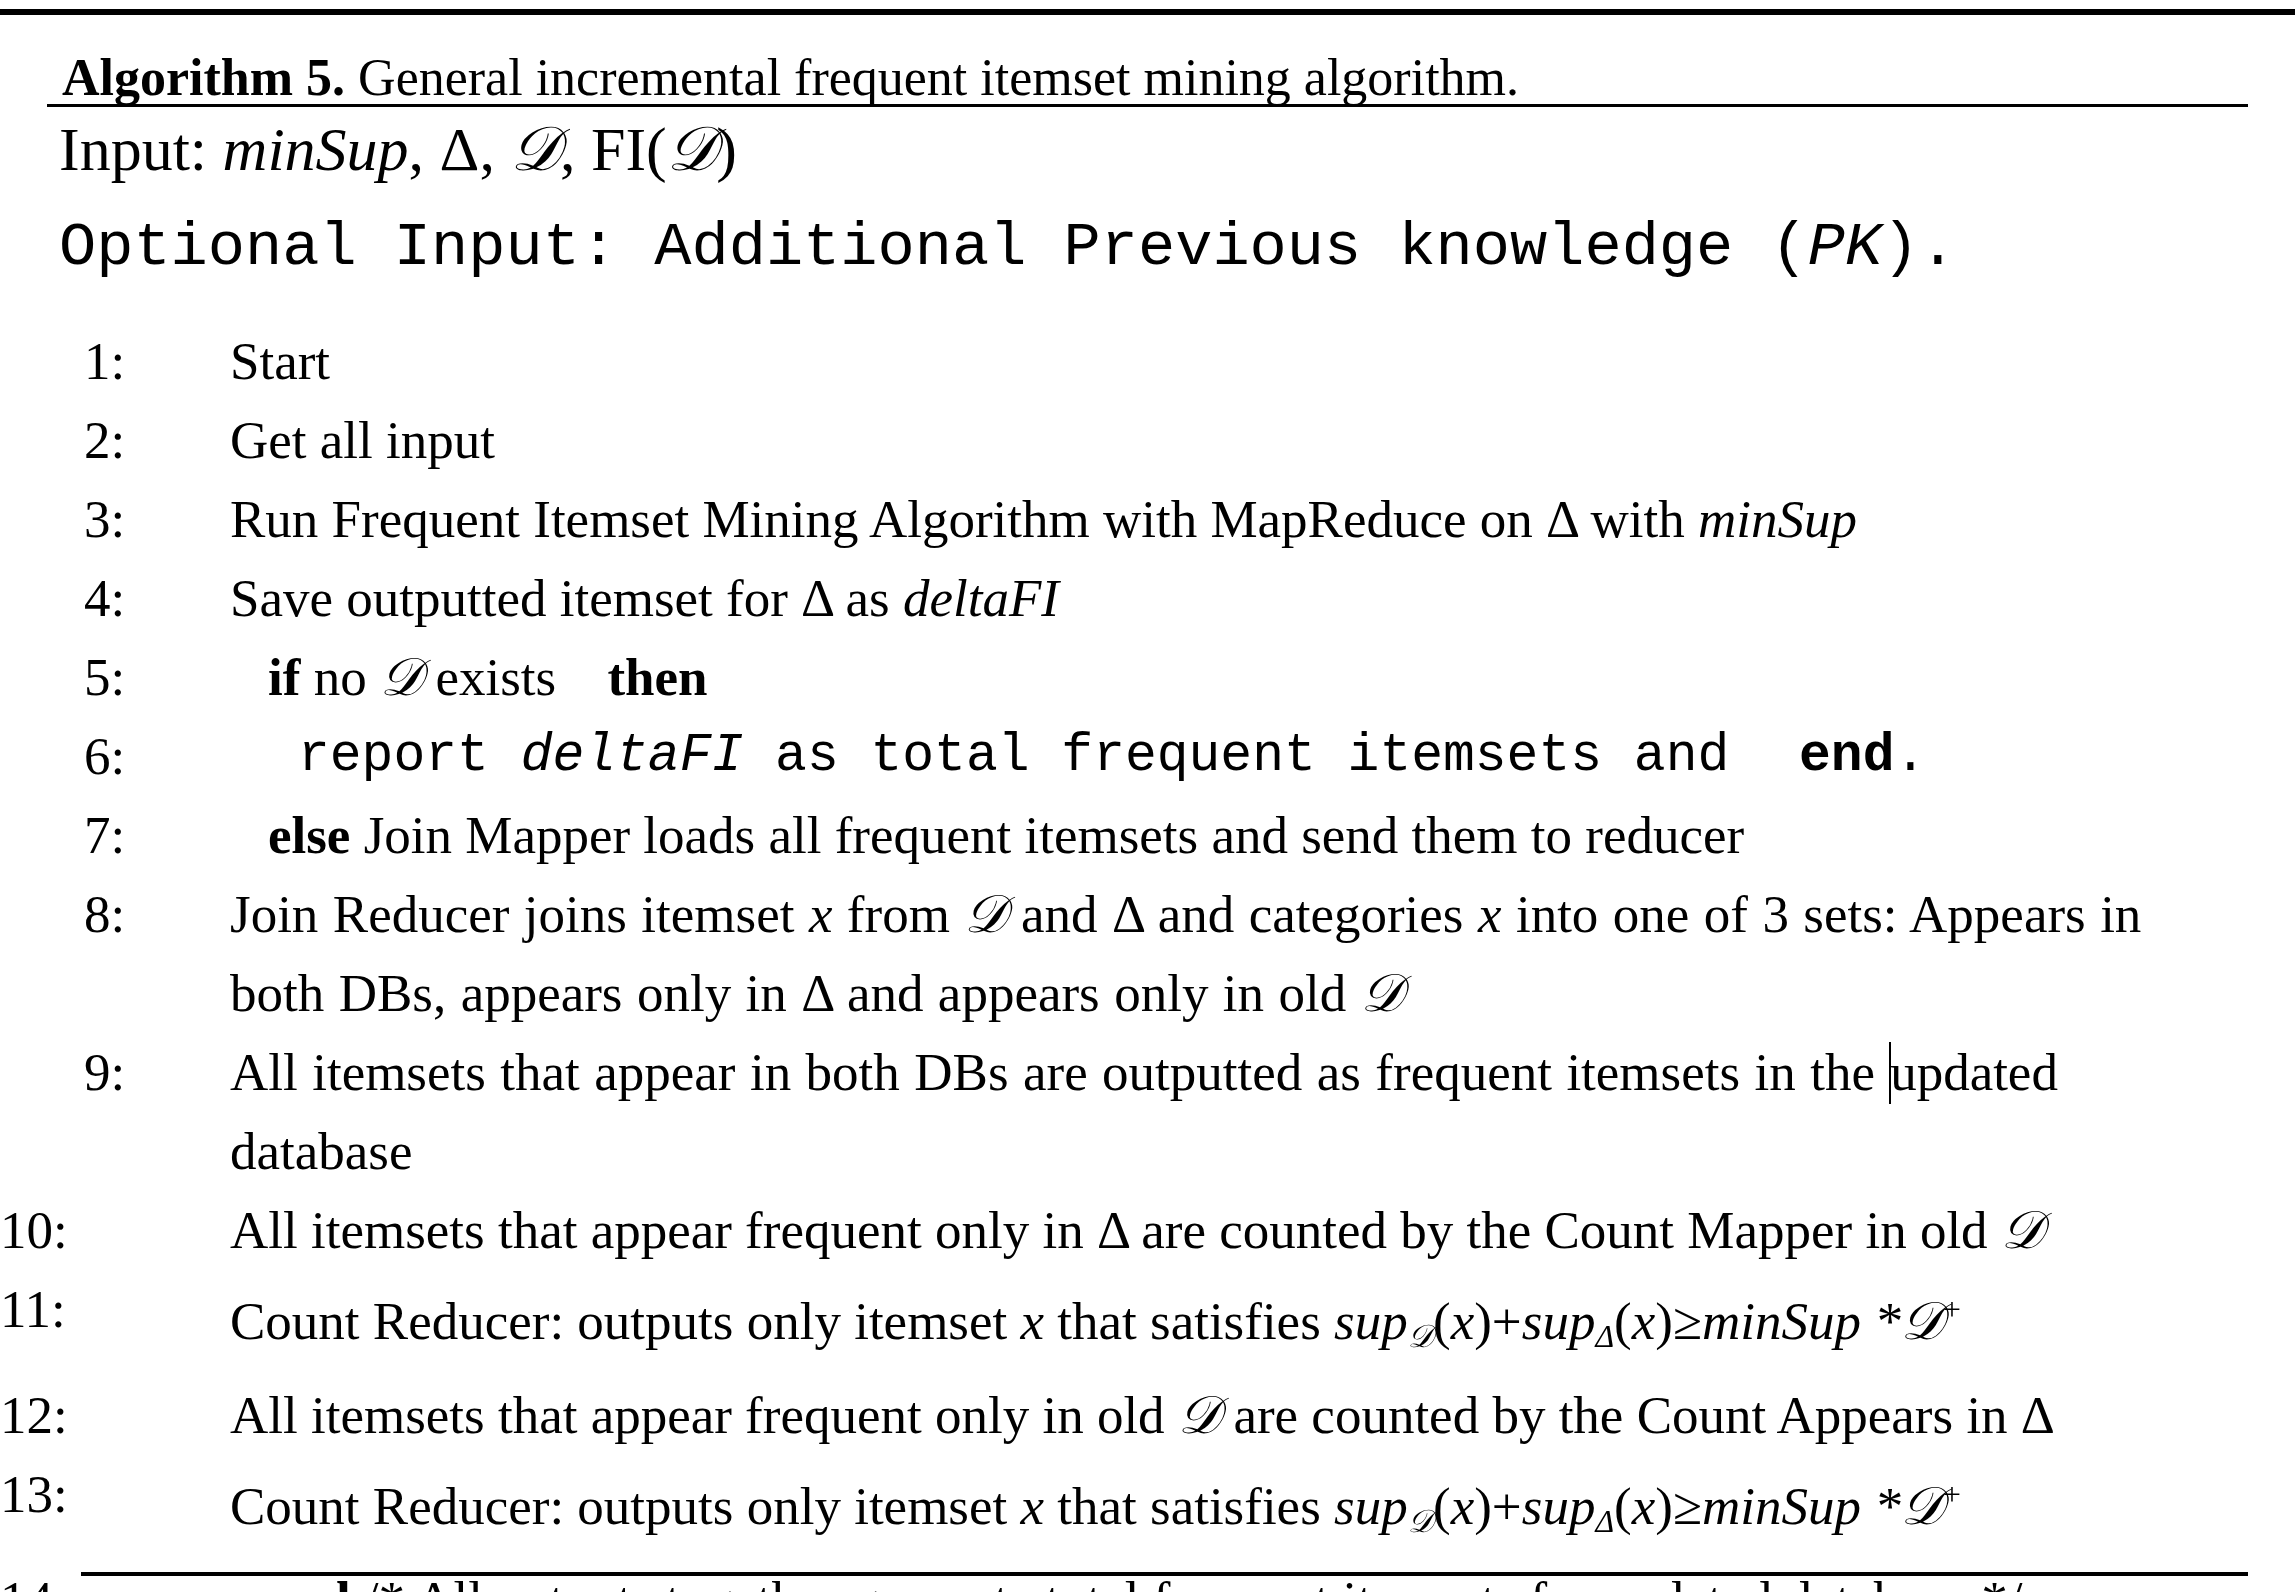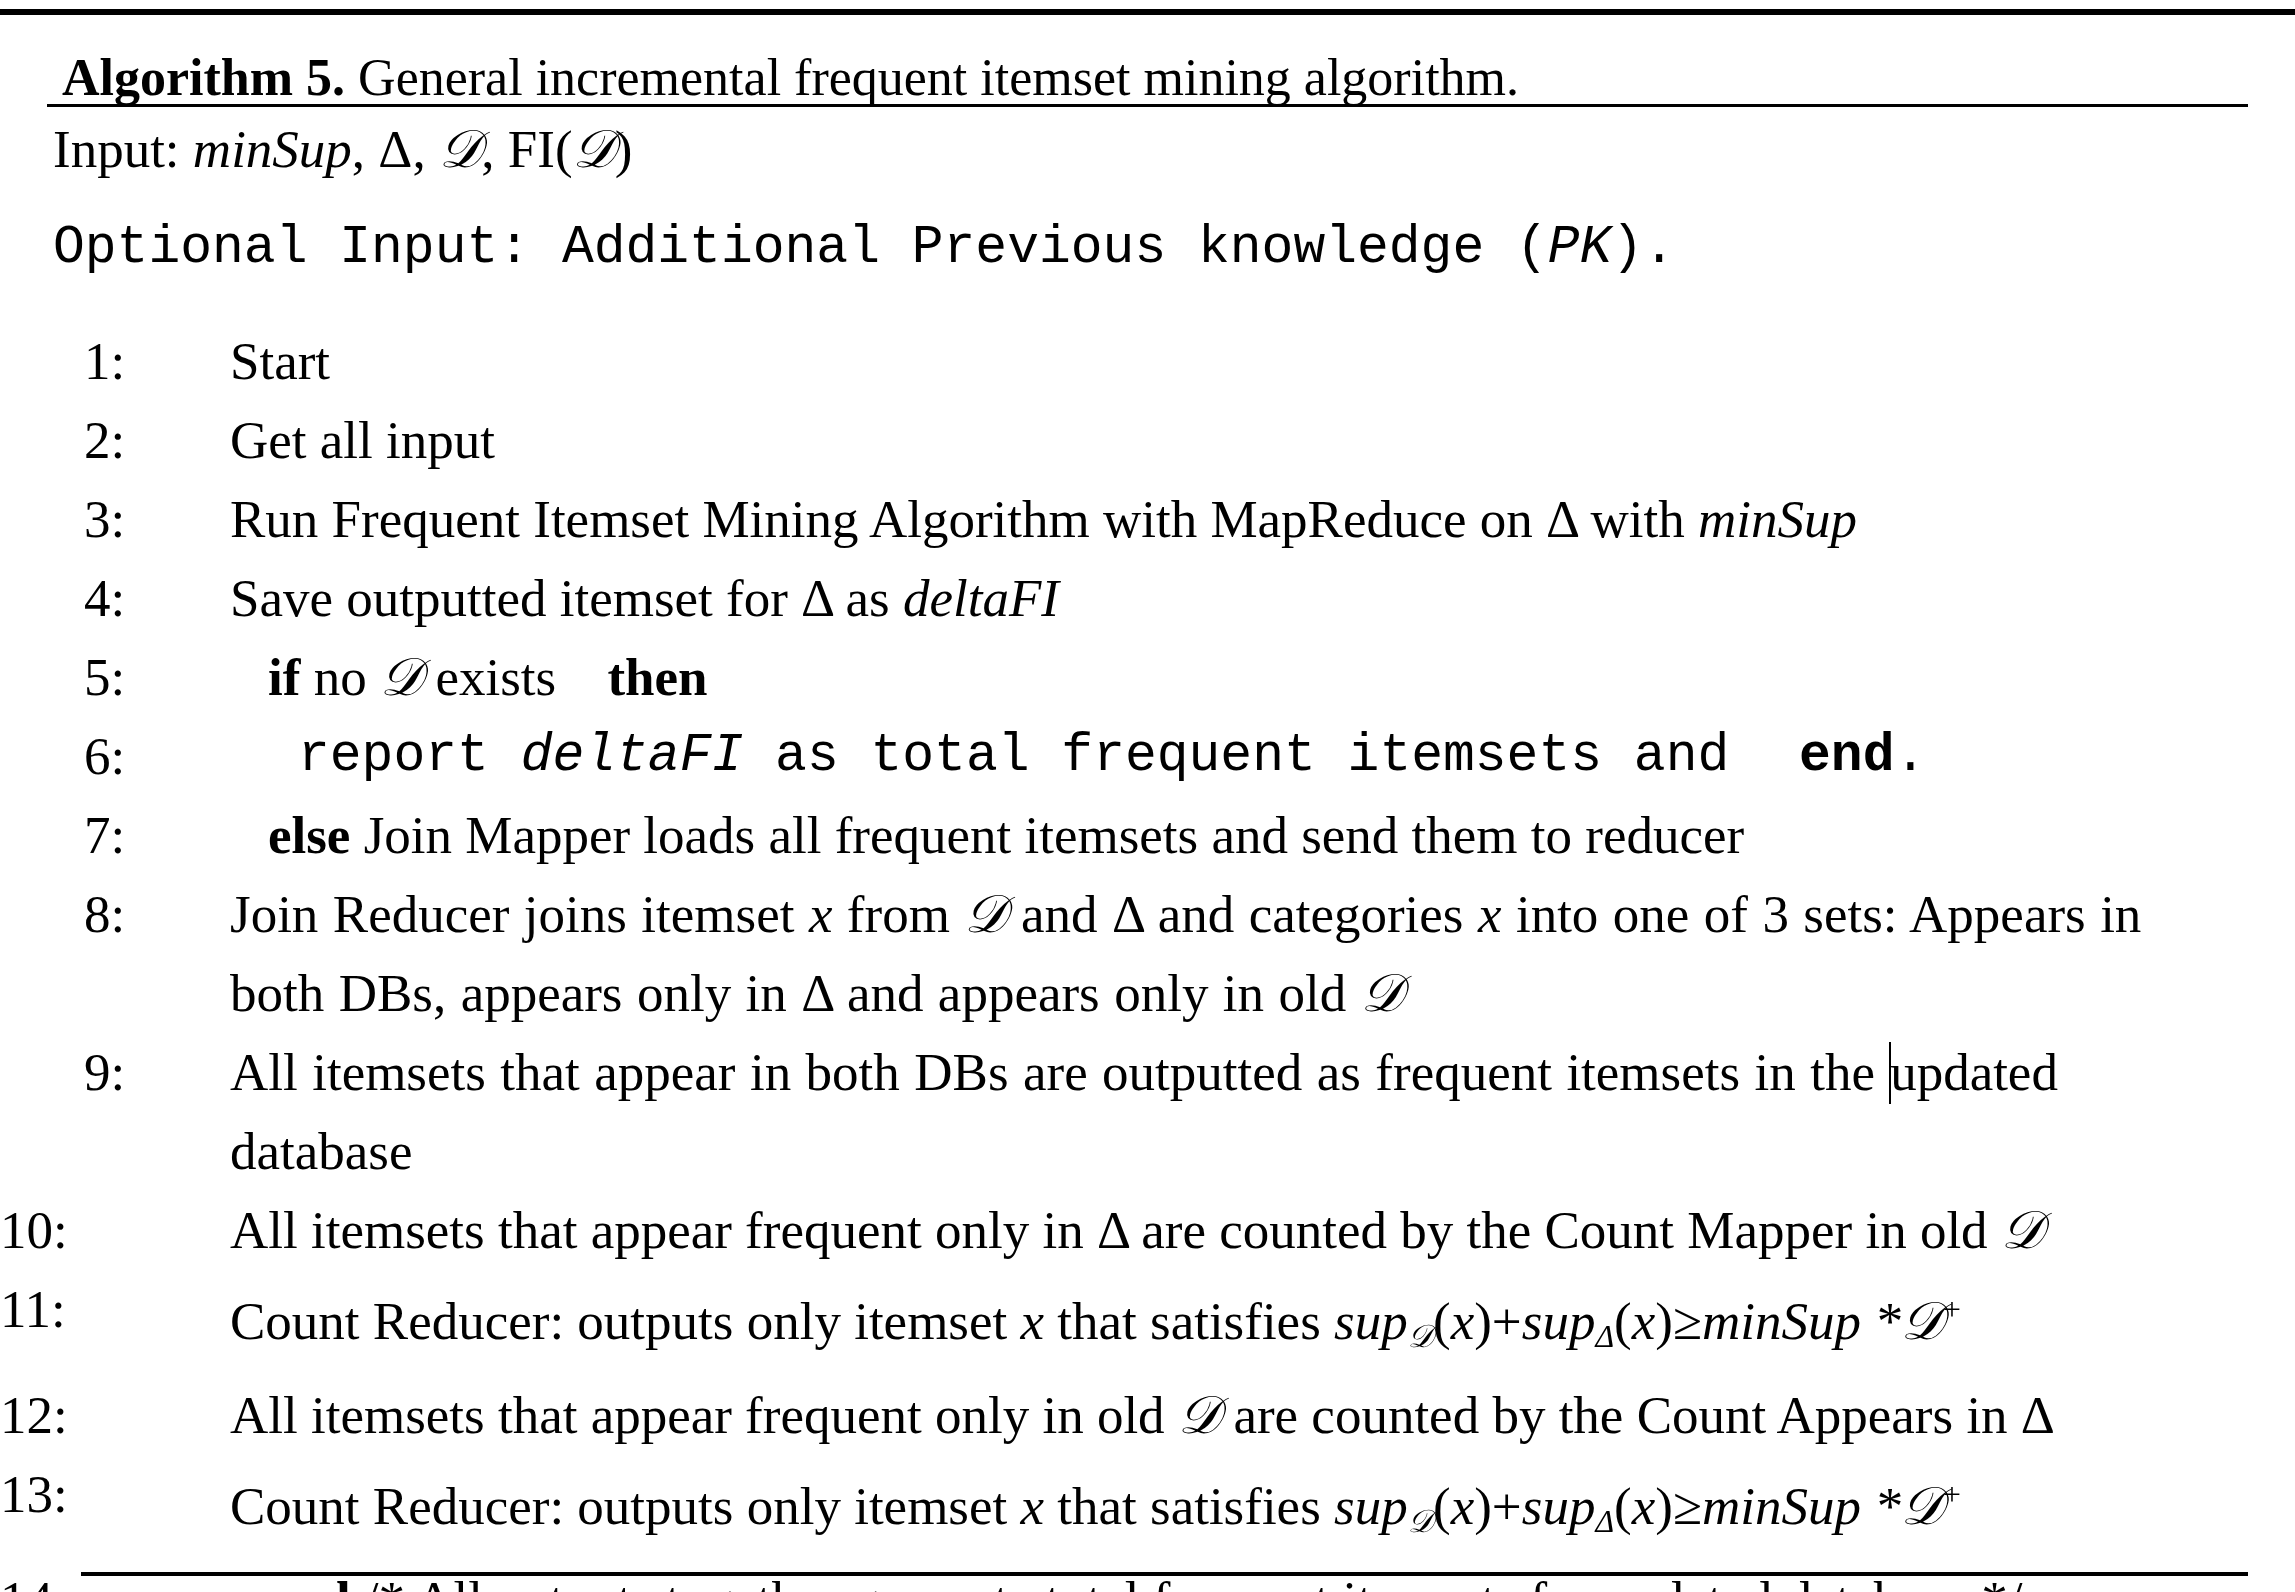--- a/index.html
+++ b/index.html
@@ -36,22 +36,22 @@
     .rule-mid {
       position: absolute;
       left: 47px;
       top: 104px;
       width: 2201px;
       height: 3.1px;
       background: #000;
     }
     .input-line {
       position: absolute;
-      left: 53px;
-      font-size: 53px;
+      left: 59px;
+      font-size: 62px;
       line-height: 62px;
       white-space: nowrap;
     }
     .input-line.l1 { top: 118px; }
     .input-line.l2 { top: 217px; font-family: Liberation Mono, monospace; }
 
     .steps {
       position: absolute;
       left: 0;
       top: 322px;

